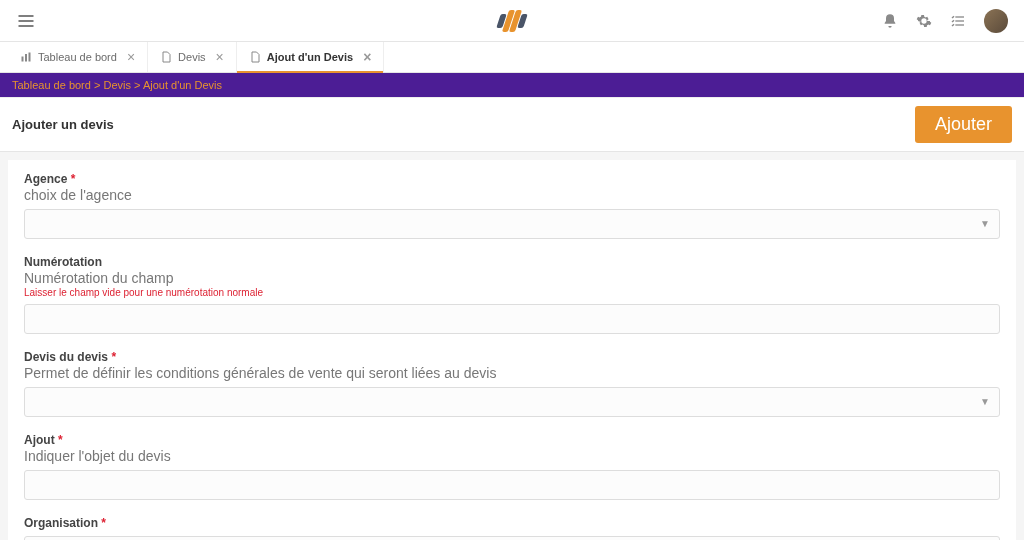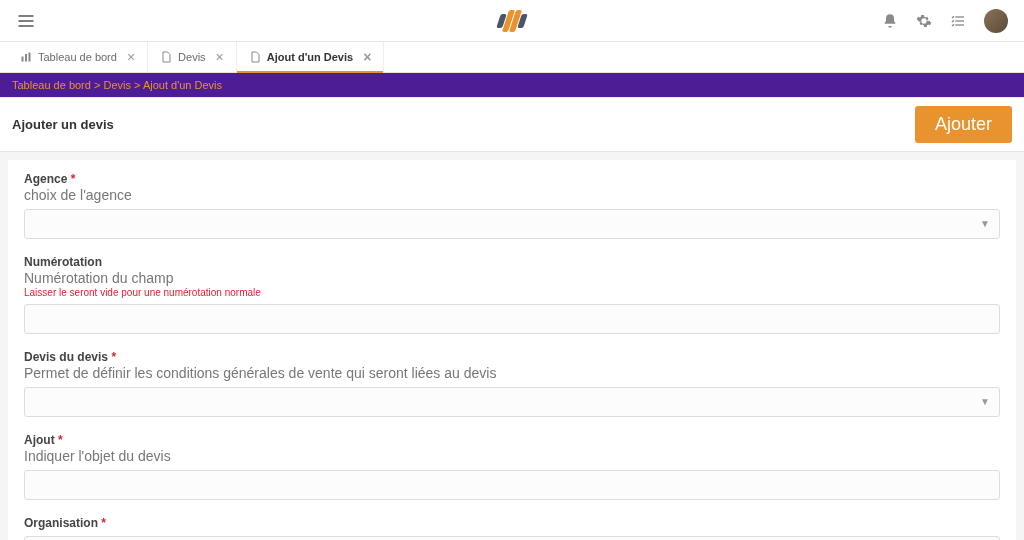--- a/index.html
+++ b/index.html
@@ -128,21 +128,21 @@
       <div class="field-hint">choix de l'agence</div>
       <div class="select-wrap">
         <input class="form-control" readonly="" value="" style="">
         <span class="caret">▼</span>
       </div>
     </div>
 
     <div class="form-group">
       <div class="field-label"><span>Numérotation</span></div>
       <div class="field-hint">Numérotation du champ</div>
-      <div class="field-warn">Laisser le seront vide pour une numérotation normale</div>
+      <div class="field-warn">Laisser le champ vide pour une numérotation normale</div>
       <input class="form-control" value="" style="">
     </div>
 
     <div class="form-group">
       <div class="field-label"><span>Devis du devis</span> <span class="required">*</span></div>
       <div class="field-hint">Permet de définir les conditions générales de vente qui seront liées au devis</div>
       <div class="select-wrap">
         <input class="form-control" readonly="" value="" style="">
         <span class="caret">▼</span>
       </div>

